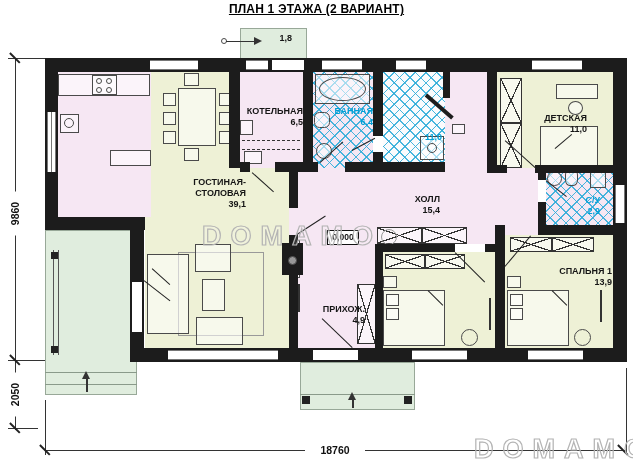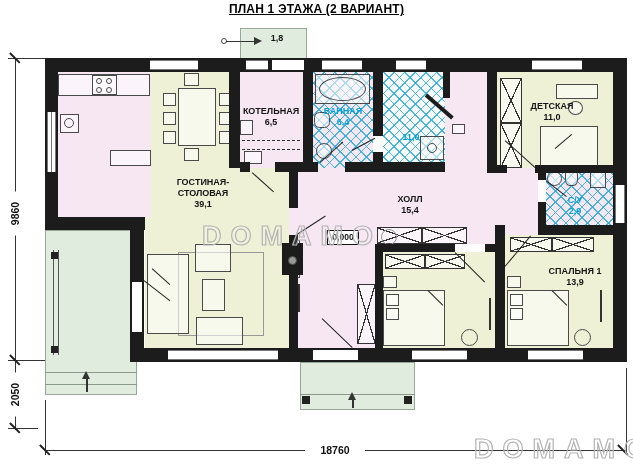--- a/index.html
+++ b/index.html
@@ -28,21 +28,21 @@
     rgba(255,255,255,.6);z-index:20;box-sizing:border-box}
   .win{position:absolute;background:#fff;z-index:40;box-sizing:border-box}
   .winH{border-top:1px solid #777;border-bottom:1px solid #777;
         background-image:linear-gradient(to bottom,transparent 44%,#777 44% 56%,transparent 56%)}
   .winV{border-left:1px solid #777;border-right:1px solid #777;
         background-image:linear-gradient(to right,transparent 44%,#777 44% 56%,transparent 56%)}
   .door{position:absolute;background:#fff;z-index:40}
   .diag{position:absolute;height:1.2px;background:#222;transform-origin:0 50%;z-index:42}
   .diagW{position:absolute;height:4px;background:#1c1c1c;transform-origin:0 50%;z-index:32}
   .lbl{position:absolute;z-index:50;font-size:9px;font-weight:bold;color:#151515;
-       text-align:center;line-height:1.2}
+       text-align:right;line-height:1.2}
   .wet{color:#00a0d6}
   .dline{position:absolute;background:#333;z-index:50}
   .thin{position:absolute;background:#8a9a8a;z-index:15}
   .tick{position:absolute;width:14px;height:1.5px;background:#222;transform:rotate(45deg);z-index:51}
   .dim{position:absolute;z-index:52;font-size:10.5px;font-weight:bold;color:#111;background:#fff;
        text-align:center;line-height:13px}
   .elev{position:absolute;border:1px solid #111;background:#fff;font-size:8.5px;font-weight:bold;
         text-align:center;z-index:45;line-height:13px;color:#111}
   .wm{position:absolute;z-index:60;font-size:27px;font-weight:bold;letter-spacing:9px;
       color:rgba(255,255,255,.12);-webkit-text-stroke:1.2px #b4b4b4;white-space:nowrap}
@@ -245,31 +245,35 @@
     <div>КОТЕЛЬНАЯ</div>
     <div>6,5</div>
   </div>
   <div class="lbl wet" style="left:313px;top:106px;width:60px">
     <div>ВАННАЯ</div>
     <div>6,4</div>
   </div>
   <div class="lbl wet" style="left:380px;top:132px;width:62px">
     <div>11,0</div>
   </div>
-  <div class="lbl" style="left:517px;top:101px;width:70px">
+  <div class="lbl" style="left:517px;top:113px;width:70px">
     <div>ДЕТСКАЯ</div>
     <div>11,0</div>
   </div>
   <div class="lbl" style="left:380px;top:194px;width:60px">
     <div>ХОЛЛ</div>
     <div>15,4</div>
   </div>
   <div class="lbl wet" style="left:550px;top:195px;width:50px">
     <div>С/У</div>
     <div>2,9</div>
+  </div>
+  <div class="lbl" style="left:303px;top:304px;width:62px">
+    <div>ПРИХОЖ.</div>
+    <div>4,9</div>
   </div>
   <div class="lbl" style="left:538px;top:266px;width:74px">
     <div>СПАЛЬНЯ 1</div>
     <div>13,9</div>
   </div>
 
   <div class="dline" style="left:15px;top:58px;width:1px;height:372px"></div>
   <div class="tick" style="left:8px;top:57px"></div>
   <div class="tick" style="left:8px;top:359px"></div>
   <div class="tick" style="left:8px;top:427px"></div>

